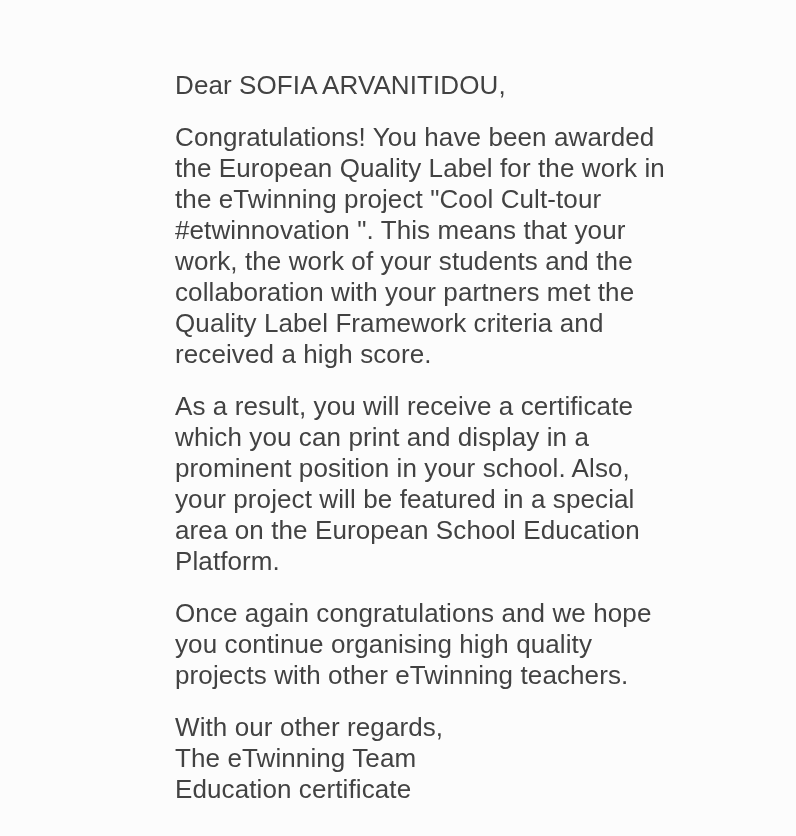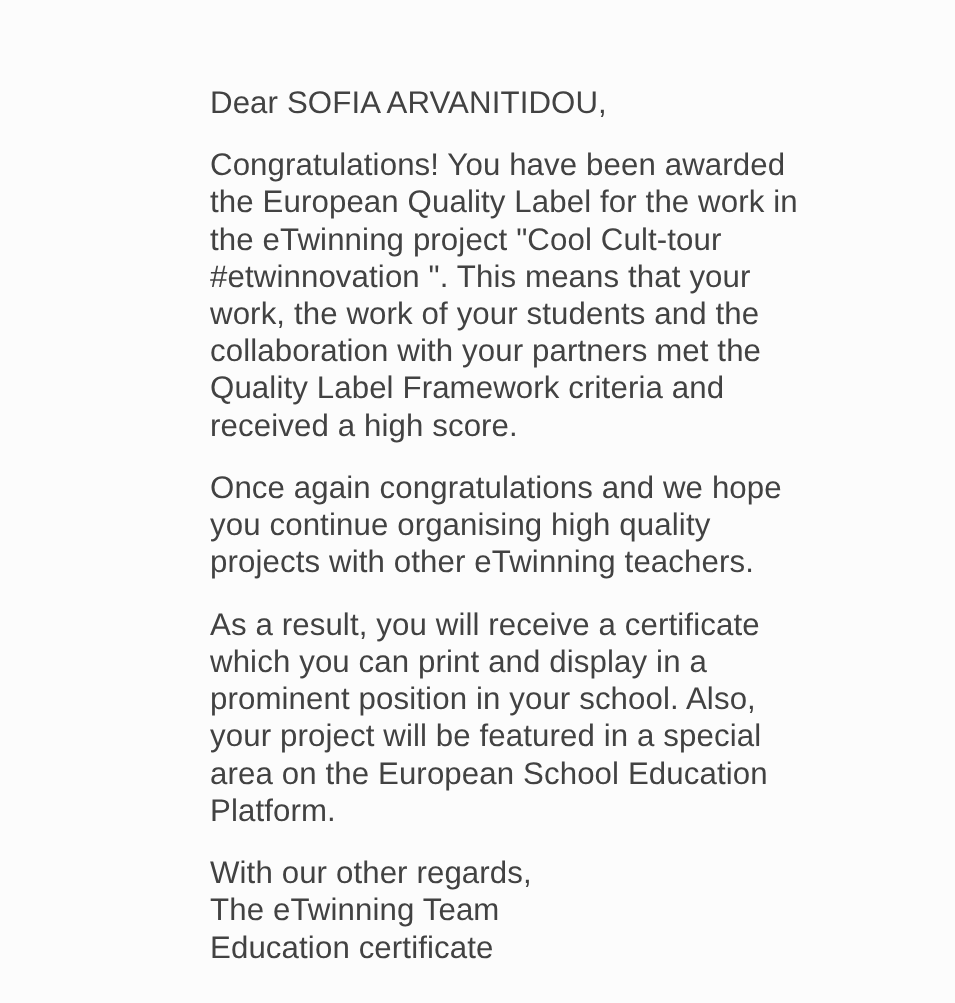--- a/index.html
+++ b/index.html
@@ -51,28 +51,28 @@
 
   <p>Congratulations! You have been awarded
 the European Quality Label for the work in
 the eTwinning project "Cool Cult-tour
 #etwinnovation ". This means that your
 work, the work of your students and the
 collaboration with your partners met the
 Quality Label Framework criteria and
 received a high score.</p>
 
-  <p>Once again congratulations and we hope
-you continue organising high quality
-projects with other eTwinning teachers.</p>
-
   <p>As a result, you will receive a certificate
 which you can print and display in a
 prominent position in your school. Also,
 your project will be featured in a special
 area on the European School Education
 Platform.</p>
+
+  <p>Once again congratulations and we hope
+you continue organising high quality
+projects with other eTwinning teachers.</p>
 
   <p class="closing">With our other regards,
 The eTwinning Team</p>
 
   <span class="download-link">Education certificate</span>
 </div>
 
 </body></html>

